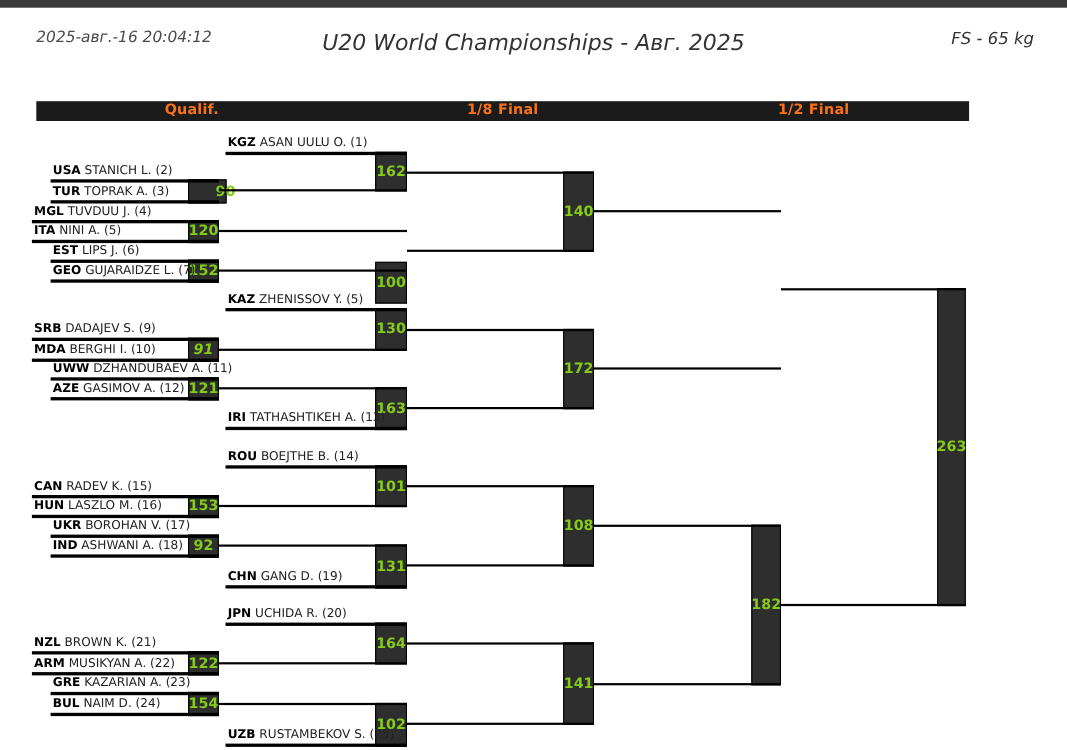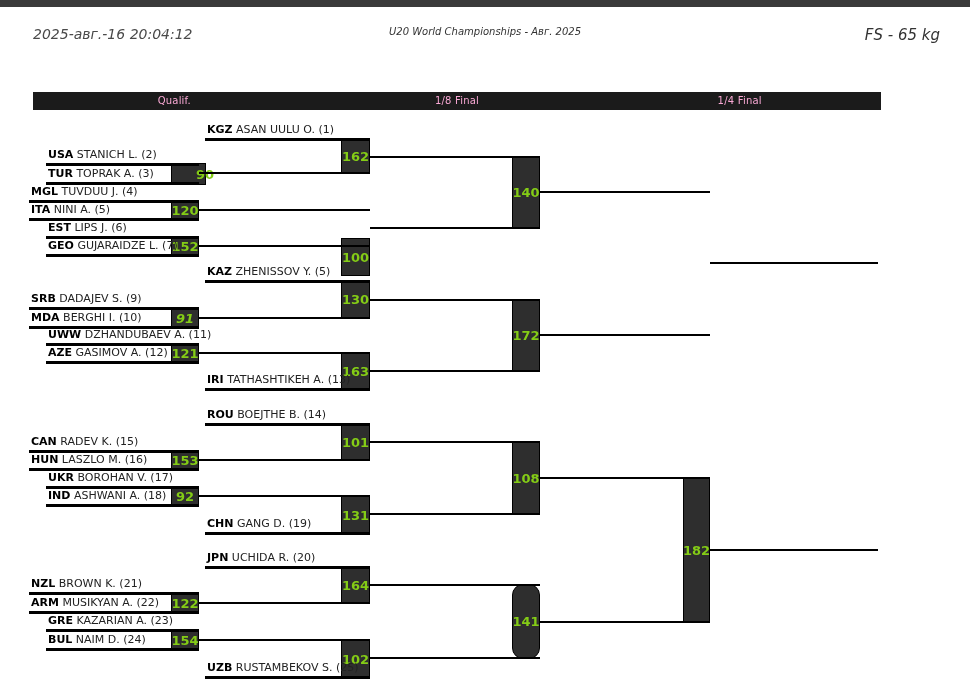--- a/index.html
+++ b/index.html
@@ -1,25 +1,25 @@
 <!DOCTYPE html>
 <html style="--bar-top: #3a3a3a; --bar-head: #1b1b1b; --box: #2e2e2e;"><head>
 <meta charset="utf-8">
 <style>
   html,body{margin:0;padding:0;background:#fff;}
   body{width:970px;height:682px;position:relative;overflow:hidden;
        font-family:"DejaVu Sans","Liberation Sans",sans-serif;}
   #topbar{position:absolute;left:0;top:0;width:970px;height:7px;background:var(--bar-top,#3a3a3a);}
   .meta{position:absolute;top:26px;font-style:italic;color:#4a4a4a;}
   #timestamp{left:33px;font-size:14px;}
-  #page-title{left:0;width:970px;text-align:center;font-size:10px;color:#333;}
+  #page-title{left:0;width:970px;text-align:center;font-size:20px;color:#333;}
   #weight-category{right:30px;font-size:15px;color:#333;}
   #colheader{position:absolute;left:33px;top:92px;width:848px;height:18px;
              background:var(--bar-head,#1b1b1b);display:flex;}
-  #colheader .cell{flex:1 1 0;color:#f9a8d4;font-weight:normal;font-size:10px;
+  #colheader .cell{flex:1 1 0;color:#f97316;font-weight:bold;font-size:13px;
                    text-align:center;line-height:18px;letter-spacing:.2px;}
   #bracket{position:absolute;left:0;top:0;width:970px;height:668px;}
   .hline{position:absolute;background:#000;z-index:3;}
   .mbox{position:absolute;background:var(--box,#2e2e2e);border:1px solid #000;
         box-sizing:border-box;z-index:2;display:flex;align-items:center;justify-content:center;}
   .mbox span{color:#84cc16;font-weight:bold;font-size:13px;z-index:4;}
   .athlete{position:absolute;z-index:5;font-size:11px;line-height:12px;white-space:nowrap;color:#222;}
   .athlete .cc{font-weight:bold;color:#000;}
 </style>
 </head>
@@ -27,21 +27,21 @@
 
 <div id="topbar"></div>
 
 <div id="timestamp" class="meta">2025-авг.-16 20:04:12</div>
 <div id="page-title" class="meta">U20 World Championships - Авг. 2025</div>
 <div id="weight-category" class="meta">FS - 65 kg</div>
 
 <div id="colheader">
   <div class="cell">Qualif.</div>
   <div class="cell">1/8 Final</div>
-  <div class="cell">1/4 Final</div>
+  <div class="cell">1/2 Final</div>
 </div>
 
 <div id="bracket">
     <div class="athlete" style="left: 207px; top: 124px;"><span class="cc">KGZ</span><span> ASAN UULU O. (1)</span></div>
     <div class="hline" style="left: 205px; top: 138px; width: 165px; height: 3px;"></div>
     <div class="athlete" style="left: 48px; top: 149px;"><span class="cc">USA</span><span> STANICH L. (2)</span></div>
     <div class="hline" style="left: 46px; top: 163px; width: 153px; height: 3px;"></div>
     <div class="athlete" style="left: 48px; top: 168px;"><span class="cc">TUR</span><span> TOPRAK A. (3)</span></div>
     <div class="hline" style="left: 46px; top: 182px; width: 153px; height: 3px;"></div>
     <div class="athlete" style="left: 31px; top: 186px;"><span class="cc">MGL</span><span> TUVDUU J. (4)</span></div>
@@ -164,19 +164,22 @@
     </div>
     <div class="mbox" style="left: 512px; top: 156px; width: 28px; height: 73px;">
       <span>140</span>
     </div>
     <div class="mbox" style="left: 512px; top: 299px; width: 28px; height: 73px;">
       <span>172</span>
     </div>
     <div class="mbox" style="left: 512px; top: 441px; width: 28px; height: 74px;">
       <span>108</span>
     </div>
-    <div class="mbox" style="left: 512px; top: 584px; width: 28px; height: 75px; border-radius: 11px;">
+    <div class="mbox" style="left: 512px; top: 584px; width: 28px; height: 75px;">
       <span>141</span>
     </div>
     <div class="mbox" style="left: 683px; top: 477px; width: 27px; height: 146px;">
       <span>182</span>
     </div>
+    <div class="mbox" style="left: 852px; top: 262px; width: 26px; height: 289px;">
+      <span>263</span>
+    </div>
   </div>
 
 </body></html>

